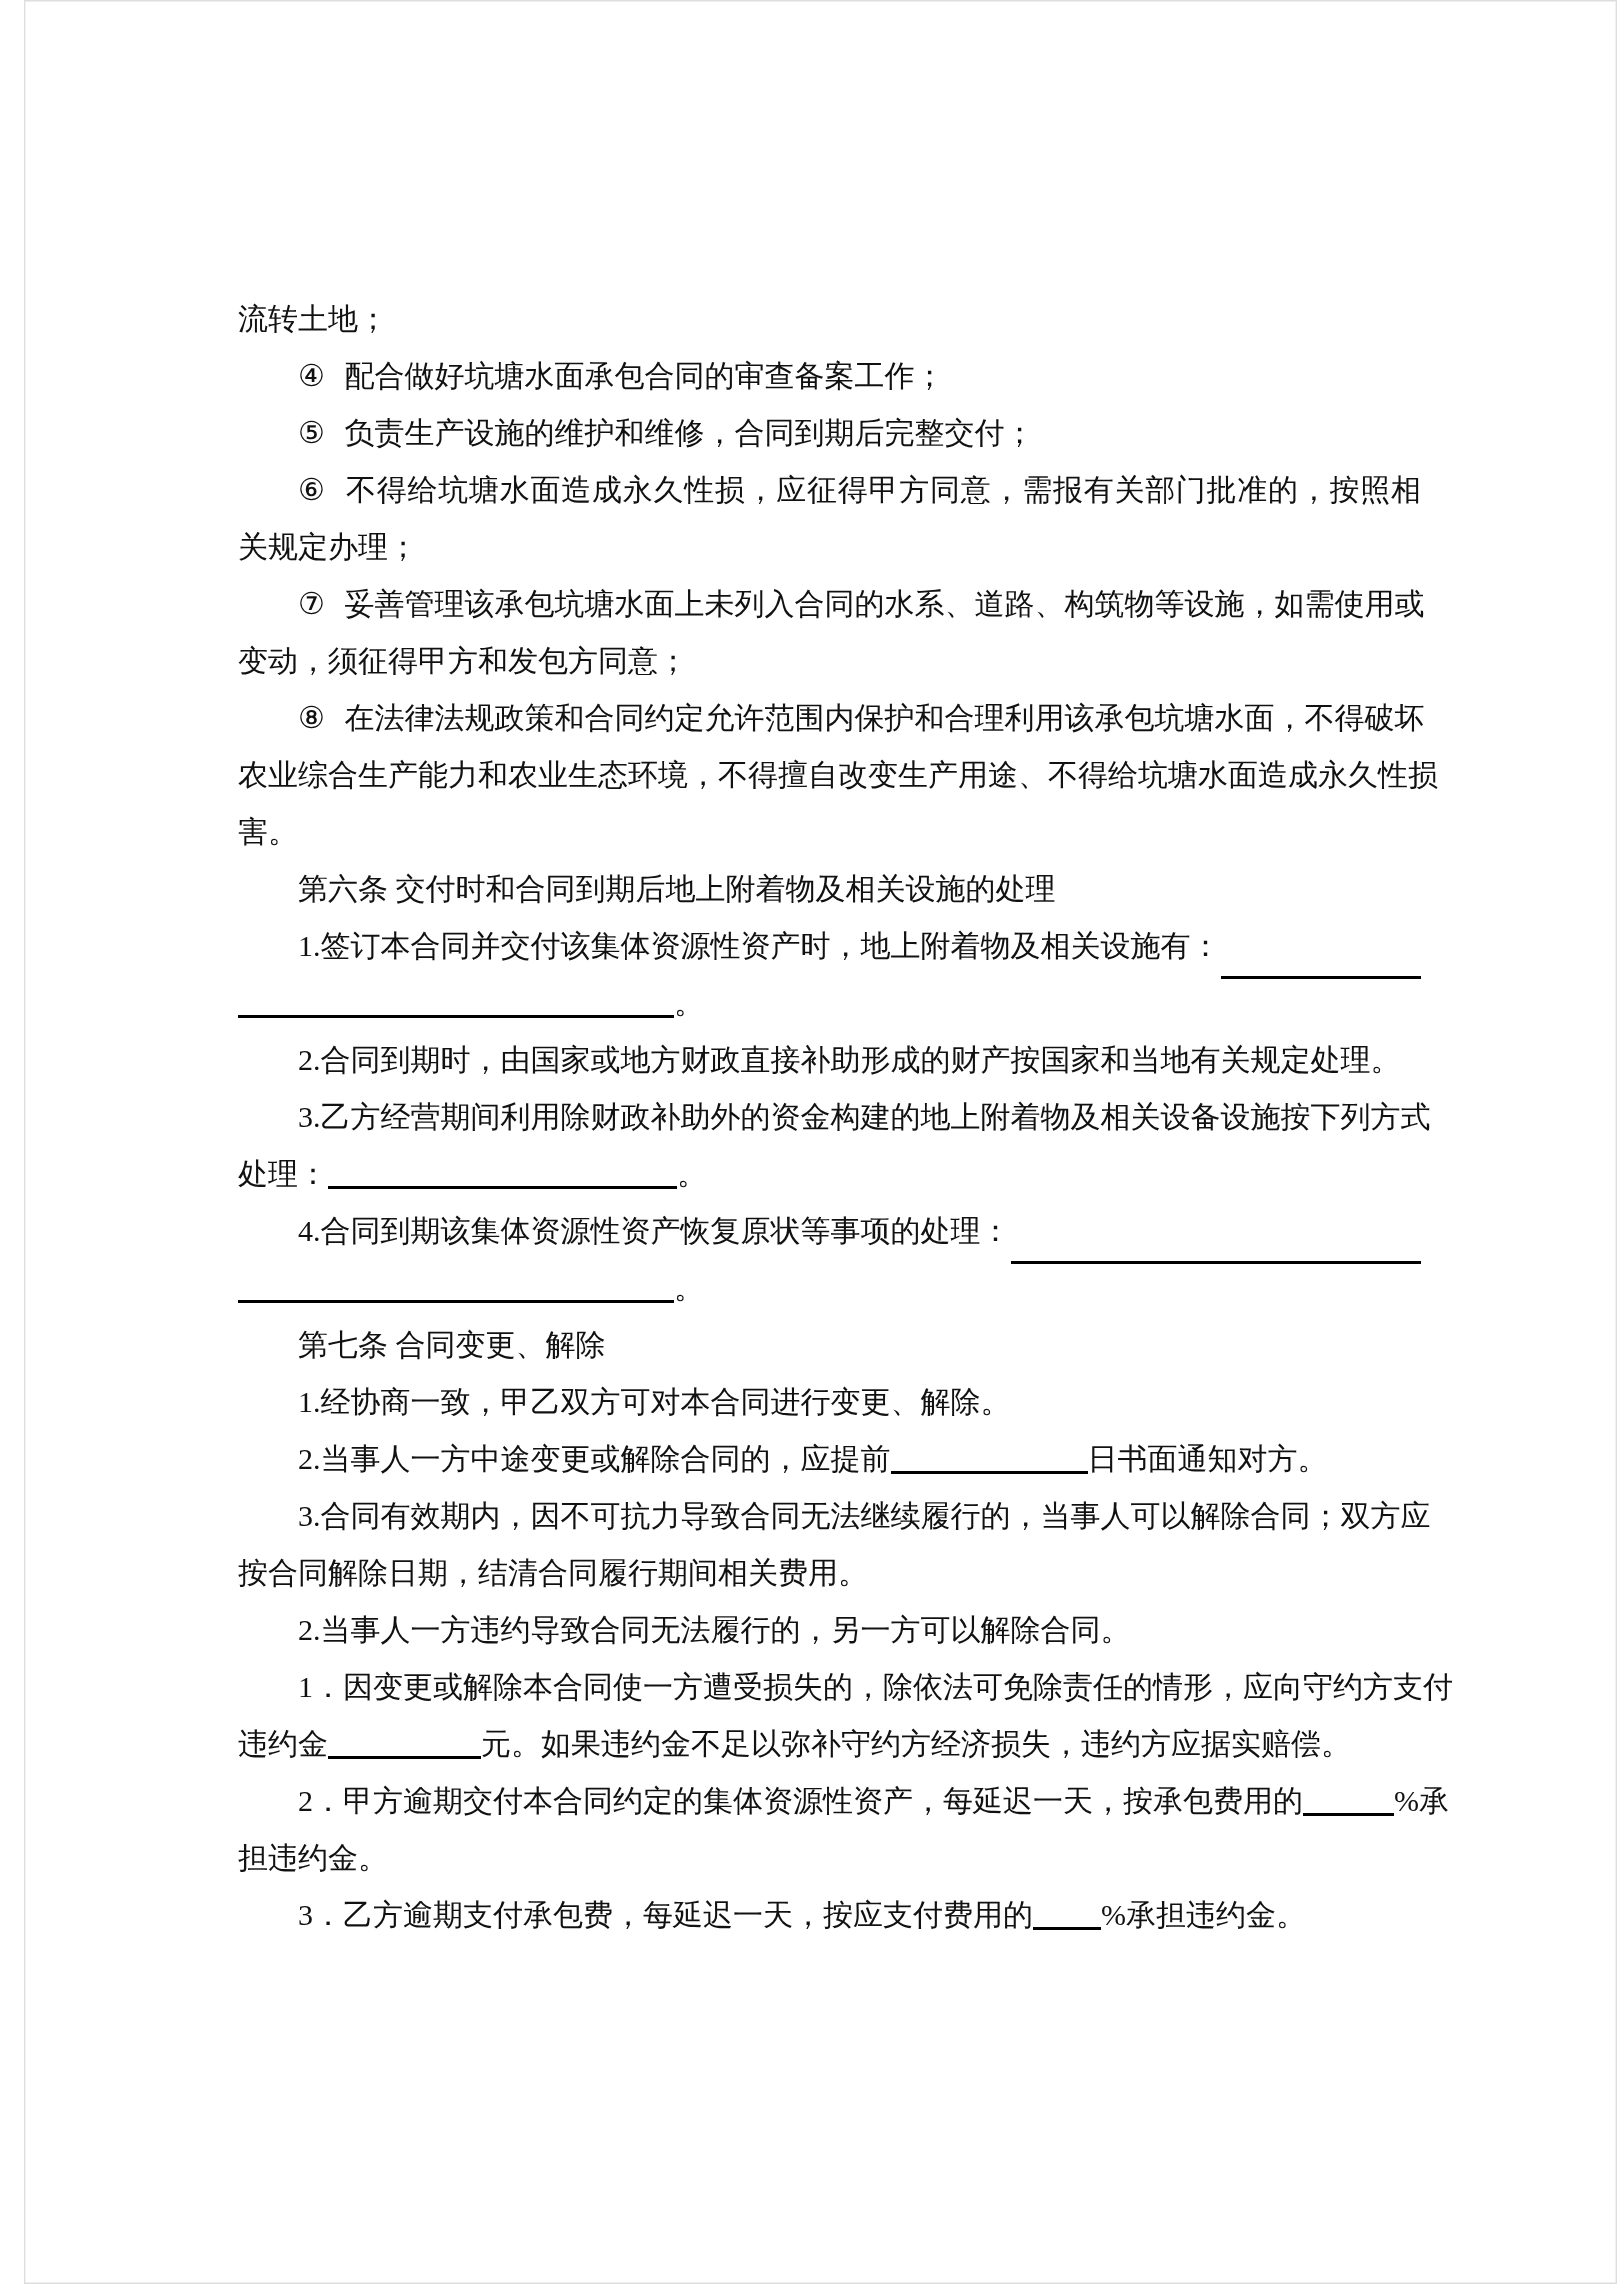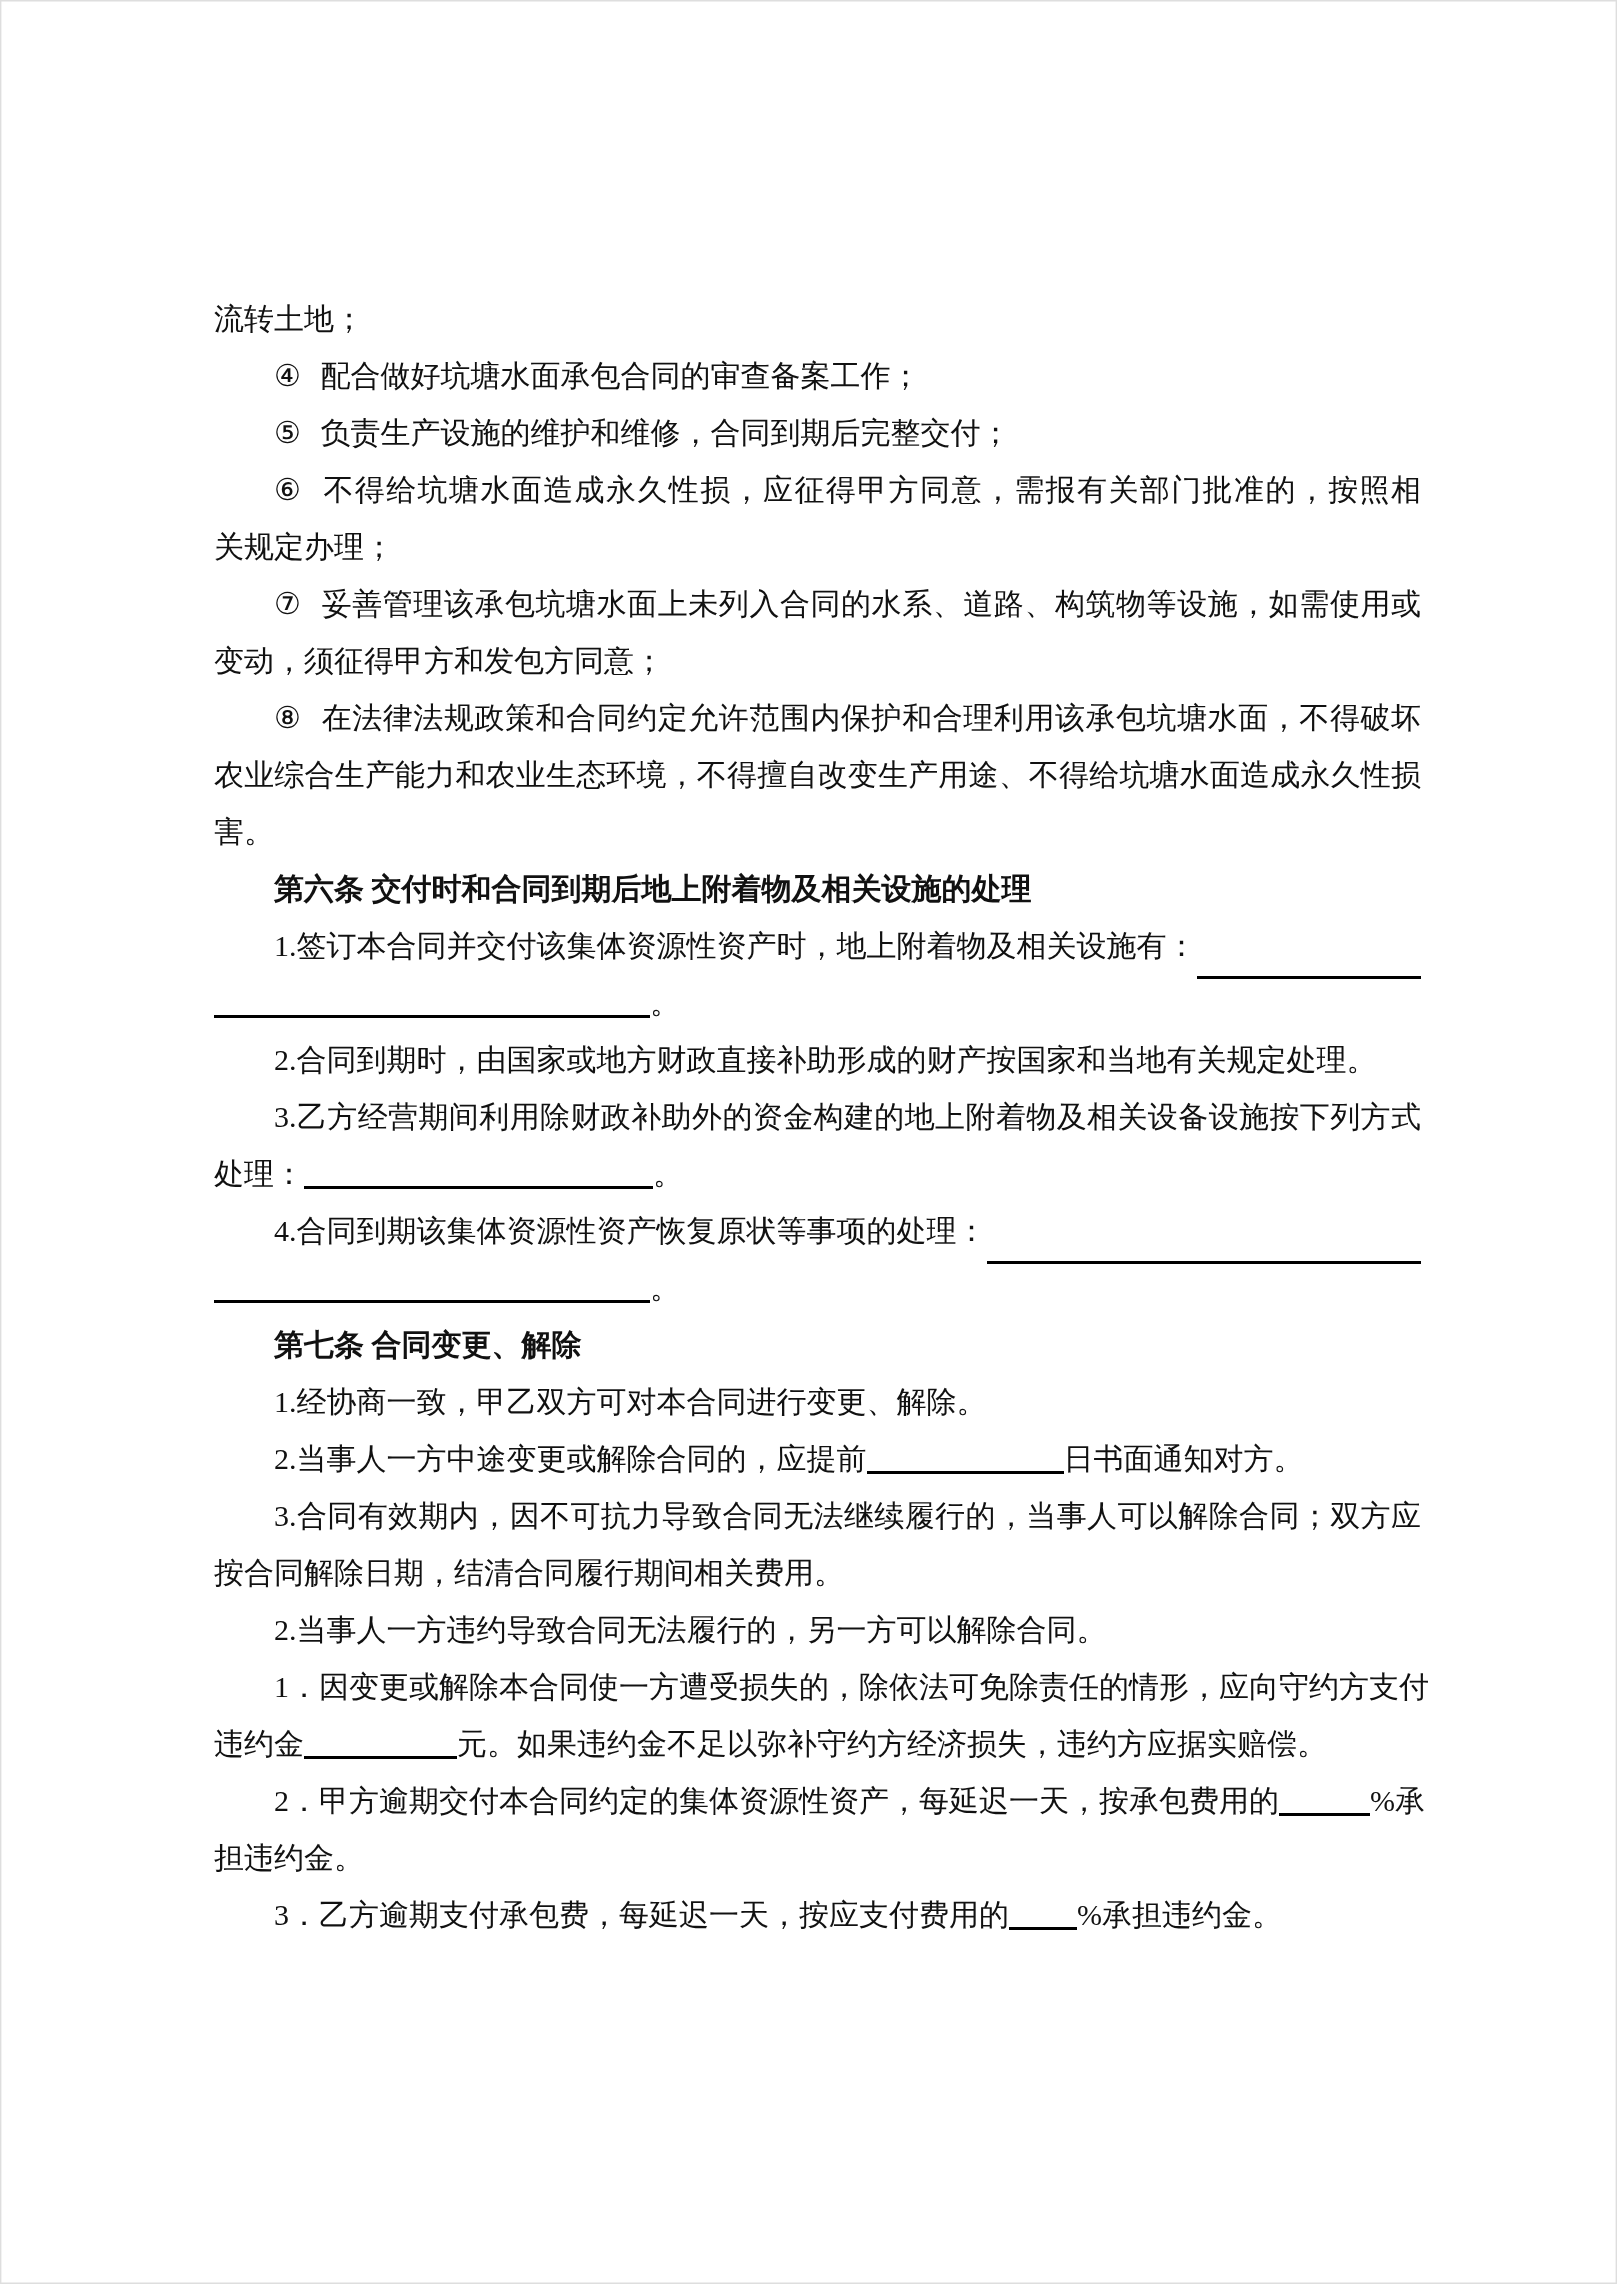--- a/index.html
+++ b/index.html
@@ -11,30 +11,31 @@
   }
   .page {
     position: absolute;
     inset: 0;
     box-sizing: border-box;
     background: #ffffff;
     box-shadow: inset 0 0 0 1.4px #dedede;
     padding: 290px 196px 0 214px;
     font-family: "Liberation Serif", "DejaVu Serif", serif;
     color: #111111;
+    margin-left: 24px;
   }
   .line {
     font-size: 30px;
     line-height: 57px;
     height: 57px;
     white-space: nowrap;
     letter-spacing: 0;
   }
   .indent { padding-left: 60px; }
-  .bold { font-weight: bold; }
+  .bold { font-weight: normal; }
   .fill {
     text-align: justify;
     text-align-last: justify;
     text-justify: inter-character;
   }
   .flexline {
     display: flex;
     align-items: flex-end;
   }
   .flexline .seg { flex: 0 0 auto; }

